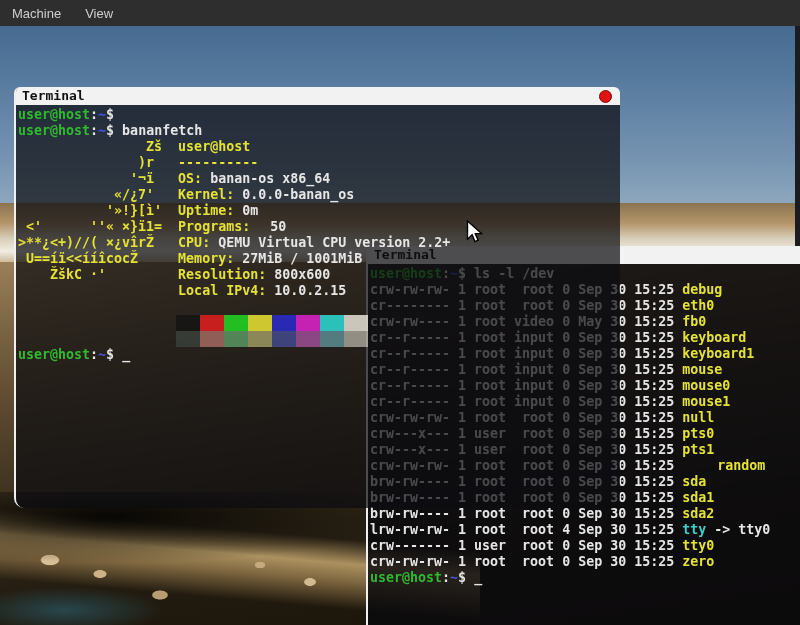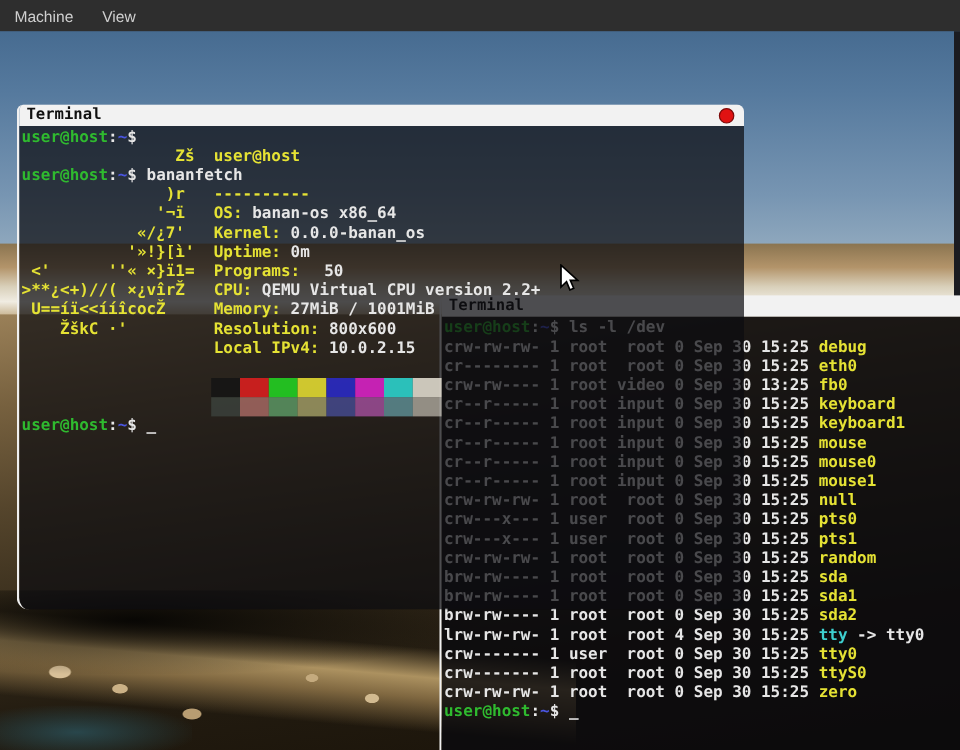--- a/index.html
+++ b/index.html
@@ -87,51 +87,50 @@
 
   <div class="term2">
     <div class="titlebar">
       <span>Terminal</span>
       <span class="spacer"></span>
     </div>
     <div class="content term-text" id="t2-content">
         <div class="line"><span style="color: rgb(47, 186, 47);">user@host</span><span style="color: rgb(230, 230, 230);">:</span><span style="color: rgb(74, 85, 224);">~</span><span style="color: rgb(230, 230, 230);">$</span><span style="color: rgb(230, 230, 230);"> ls -l /dev</span></div>
         <div class="line"><span style="color: rgb(230, 230, 230);">crw-rw-rw- 1 root  root 0 Sep 30 15:25 </span><span style="color: rgb(229, 226, 52);">debug</span></div>
         <div class="line"><span style="color: rgb(230, 230, 230);">cr-------- 1 root  root 0 Sep 30 15:25 </span><span style="color: rgb(229, 226, 52);">eth0</span></div>
-        <div class="line"><span style="color: rgb(230, 230, 230);">crw-rw---- 1 root video 0 Sep 30 13:25 </span><span style="color: rgb(229, 226, 52);">fb0</span></div>
+        <div class="line"><span style="color: rgb(230, 230, 230);">crw-rw---- 1 root video 0 May 30 15:25 </span><span style="color: rgb(229, 226, 52);">fb0</span></div>
         <div class="line"><span style="color: rgb(230, 230, 230);">cr--r----- 1 root input 0 Sep 30 15:25 </span><span style="color: rgb(229, 226, 52);">keyboard</span></div>
         <div class="line"><span style="color: rgb(230, 230, 230);">cr--r----- 1 root input 0 Sep 30 15:25 </span><span style="color: rgb(229, 226, 52);">keyboard1</span></div>
         <div class="line"><span style="color: rgb(230, 230, 230);">cr--r----- 1 root input 0 Sep 30 15:25 </span><span style="color: rgb(229, 226, 52);">mouse</span></div>
         <div class="line"><span style="color: rgb(230, 230, 230);">cr--r----- 1 root input 0 Sep 30 15:25 </span><span style="color: rgb(229, 226, 52);">mouse0</span></div>
         <div class="line"><span style="color: rgb(230, 230, 230);">cr--r----- 1 root input 0 Sep 30 15:25 </span><span style="color: rgb(229, 226, 52);">mouse1</span></div>
         <div class="line"><span style="color: rgb(230, 230, 230);">crw-rw-rw- 1 root  root 0 Sep 30 15:25 </span><span style="color: rgb(229, 226, 52);">null</span></div>
         <div class="line"><span style="color: rgb(230, 230, 230);">crw---x--- 1 user  root 0 Sep 30 15:25 </span><span style="color: rgb(229, 226, 52);">pts0</span></div>
         <div class="line"><span style="color: rgb(230, 230, 230);">crw---x--- 1 user  root 0 Sep 30 15:25 </span><span style="color: rgb(229, 226, 52);">pts1</span></div>
-        <div class="line"><span style="color: rgb(230, 230, 230);">crw-rw-rw- 1 root  root 0 Sep 30 15:25 </span><span style="color: rgb(229, 226, 52);">random</span></div>
+        <div class="line"><span style="color: rgb(230, 230, 230);">crw-rw-rw- 1 root  root 0 Sep 30 15:25 </span><span style="color: rgb(229, 226, 52); margin-left: 35px;">random</span></div>
         <div class="line"><span style="color: rgb(230, 230, 230);">brw-rw---- 1 root  root 0 Sep 30 15:25 </span><span style="color: rgb(229, 226, 52);">sda</span></div>
         <div class="line"><span style="color: rgb(230, 230, 230);">brw-rw---- 1 root  root 0 Sep 30 15:25 </span><span style="color: rgb(229, 226, 52);">sda1</span></div>
         <div class="line"><span style="color: rgb(230, 230, 230);">brw-rw---- 1 root  root 0 Sep 30 15:25 </span><span style="color: rgb(229, 226, 52);">sda2</span></div>
         <div class="line"><span style="color: rgb(230, 230, 230); text-align: center;">lrw-rw-rw- 1 root  root 4 Sep 30 15:25 </span><span style="color: rgb(62, 207, 207);">tty</span><span style="color: rgb(230, 230, 230);"> -&gt; tty0</span></div>
         <div class="line"><span style="color: rgb(230, 230, 230);">crw------- 1 user  root 0 Sep 30 15:25 </span><span style="color: rgb(229, 226, 52);">tty0</span></div>
-        <div class="line"><span style="color: rgb(230, 230, 230);">crw------- 1 root  root 0 Sep 30 15:25 </span><span style="color: rgb(229, 226, 52);">ttyS0</span></div>
         <div class="line"><span style="color: rgb(230, 230, 230);">crw-rw-rw- 1 root  root 0 Sep 30 15:25 </span><span style="color: rgb(229, 226, 52);">zero</span></div>
         <div class="line"><span style="color: rgb(47, 186, 47);">user@host</span><span style="color: rgb(230, 230, 230);">:</span><span style="color: rgb(74, 85, 224);">~</span><span style="color: rgb(230, 230, 230);">$</span><span style="color: rgb(230, 230, 230);"> </span><span style="color: rgb(230, 230, 230);">_</span></div>
       </div>
   </div>
 
   <div class="term1">
     <div class="titlebar">
       <span>Terminal</span>
       <span class="spacer"></span>
       <span class="close-btn" id="t1-close" style="background: rgb(224, 18, 18);"></span>
     </div>
     <div class="content term-text" id="t1-content">
         <div class="line"><span style="color: rgb(47, 186, 47);">user@host</span><span style="color: rgb(230, 230, 230);">:</span><span style="color: rgb(74, 85, 224);">~</span><span style="color: rgb(230, 230, 230);">$</span></div>
+        <div class="line"><span style="color: rgb(47, 186, 47);">user@host</span><span style="color: rgb(230, 230, 230);">:</span><span style="color: rgb(74, 85, 224);">~</span><span style="color: rgb(230, 230, 230);">$</span><span style="color: rgb(230, 230, 230);"> bananfetch</span></div>
         <div class="line"><span style="color: rgb(229, 226, 52);">                Zš  </span><span style="color: rgb(229, 226, 52);">user@host</span></div>
-        <div class="line"><span style="color: rgb(47, 186, 47);">user@host</span><span style="color: rgb(230, 230, 230);">:</span><span style="color: rgb(74, 85, 224);">~</span><span style="color: rgb(230, 230, 230);">$</span><span style="color: rgb(230, 230, 230);"> bananfetch</span></div>
         <div class="line"><span style="color: rgb(229, 226, 52);">               )r   </span><span style="color: rgb(229, 226, 52);">----------</span></div>
         <div class="line"><span style="color: rgb(229, 226, 52);">              '¬ï   </span><span style="color: rgb(229, 226, 52);">OS:</span><span style="color: rgb(230, 230, 230);"> banan-os x86_64</span></div>
         <div class="line"><span style="color: rgb(229, 226, 52);">            «/¿7'   </span><span style="color: rgb(229, 226, 52);">Kernel:</span><span style="color: rgb(230, 230, 230);"> 0.0.0-banan_os</span></div>
         <div class="line"><span style="color: rgb(229, 226, 52);">           '»!}[ì'  </span><span style="color: rgb(229, 226, 52);">Uptime:</span><span style="color: rgb(230, 230, 230); text-align: center;"> 0m</span></div>
         <div class="line"><span style="color: rgb(229, 226, 52);"> &lt;'      ''« ×}ï1=  </span><span style="color: rgb(229, 226, 52);">Programs:</span><span style="color: rgb(230, 230, 230); margin-left: 12px;"> 50</span></div>
         <div class="line"><span style="color: rgb(229, 226, 52);">&gt;**¿&lt;+)//( ×¿vîrŽ   </span><span style="color: rgb(229, 226, 52);">CPU:</span><span style="color: rgb(230, 230, 230);"> QEMU Virtual CPU version 2.2+</span></div>
         <div class="line"><span style="color: rgb(229, 226, 52);"> U==íï&lt;&lt;ííîcocŽ     </span><span style="color: rgb(229, 226, 52);">Memory:</span><span style="color: rgb(230, 230, 230);"> 27MiB / 1001MiB</span></div>
         <div class="line"><span style="color: rgb(229, 226, 52);">    ŽškC ·'         </span><span style="color: rgb(229, 226, 52);">Resolution:</span><span style="color: rgb(230, 230, 230);"> 800x600</span></div>
         <div class="line"><span style="color: rgb(229, 226, 52);">                    </span><span style="color: rgb(229, 226, 52);">Local IPv4:</span><span style="color: rgb(230, 230, 230);"> 10.0.2.15</span></div>
         <div class="line"><span style="color: rgb(230, 230, 230);"> </span></div>

